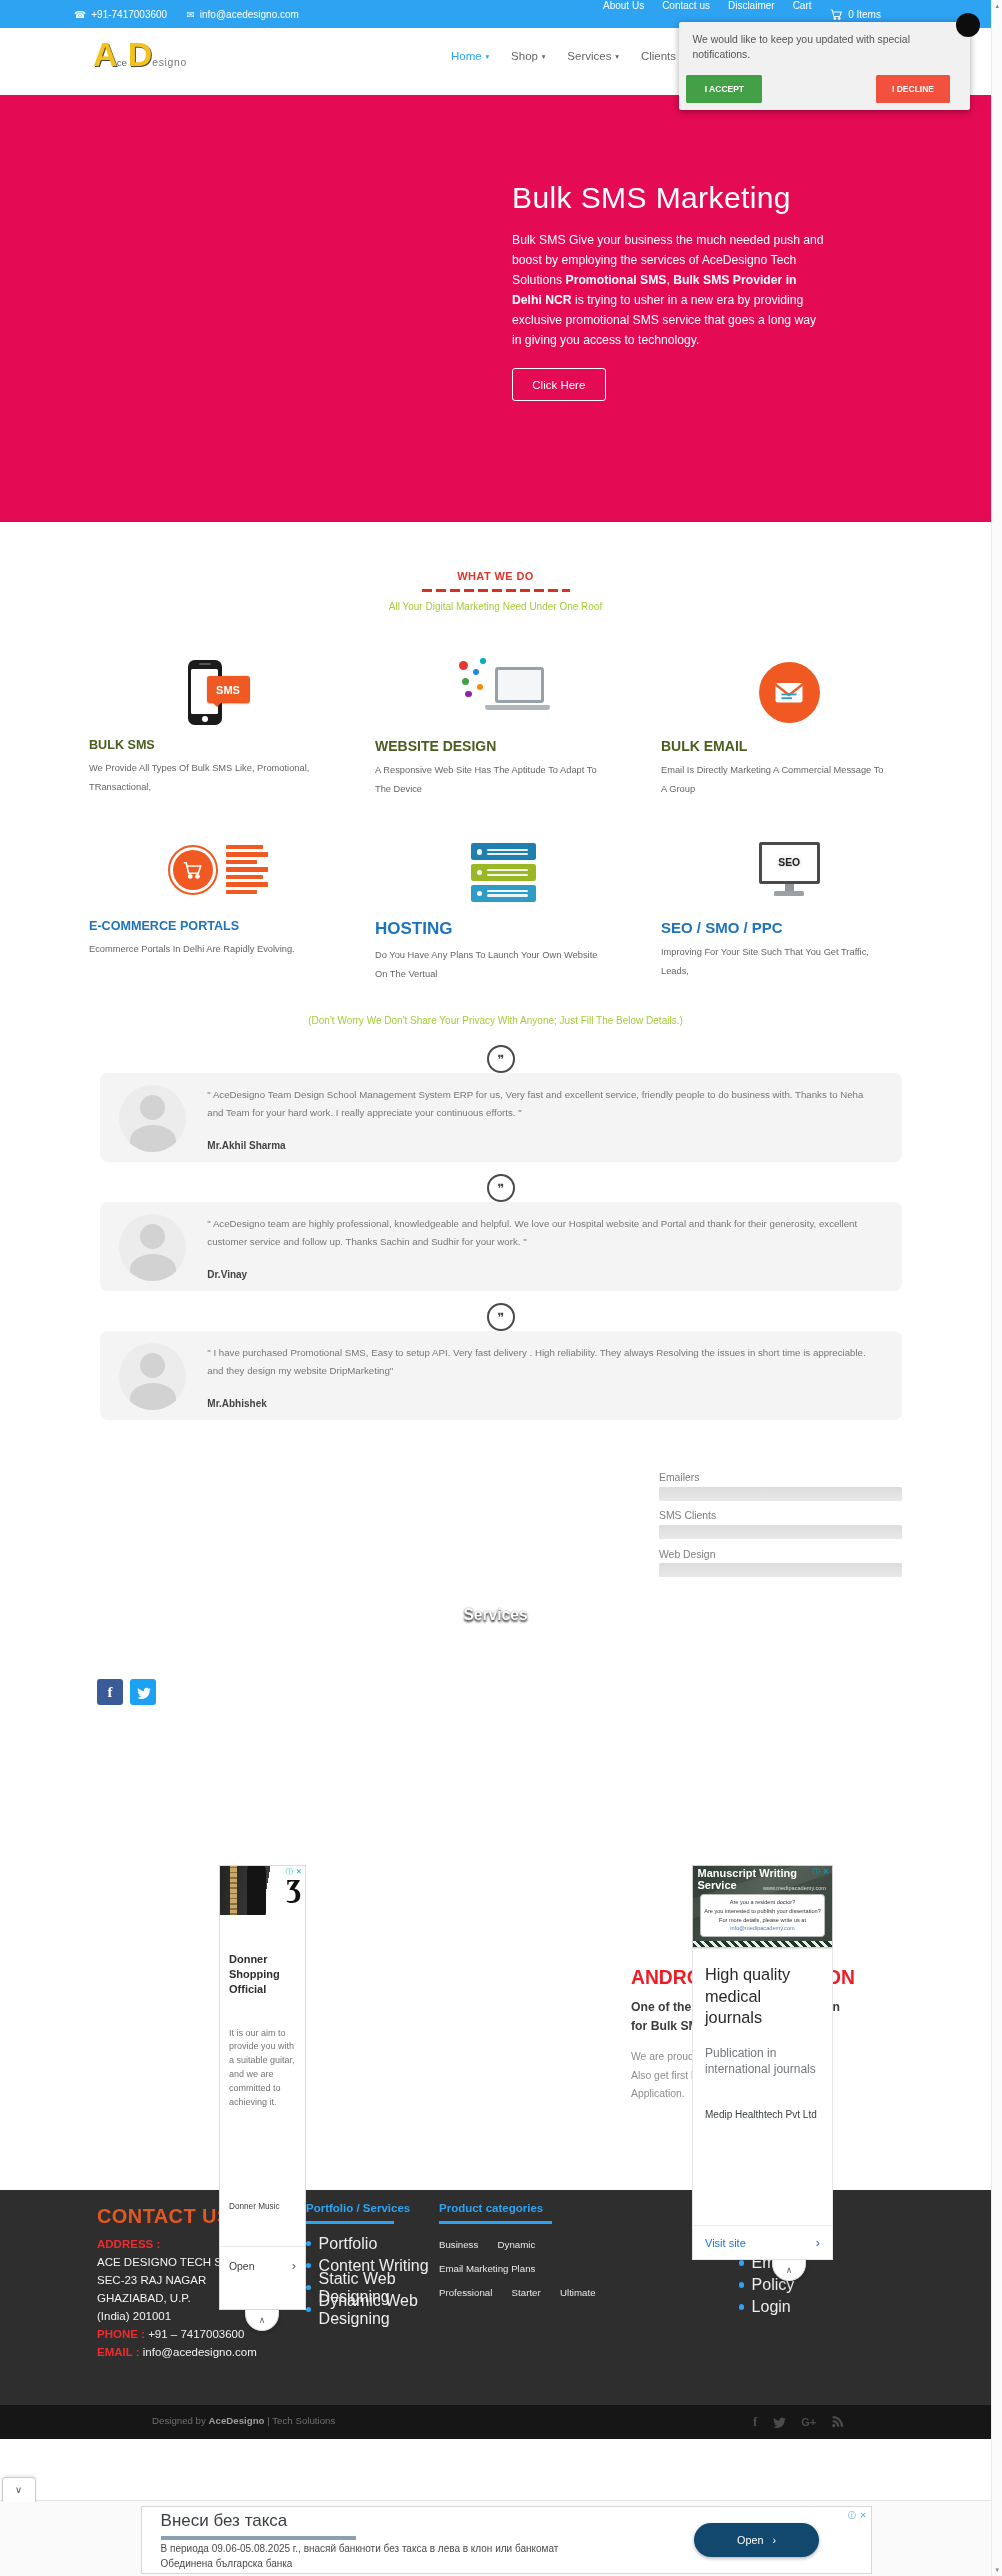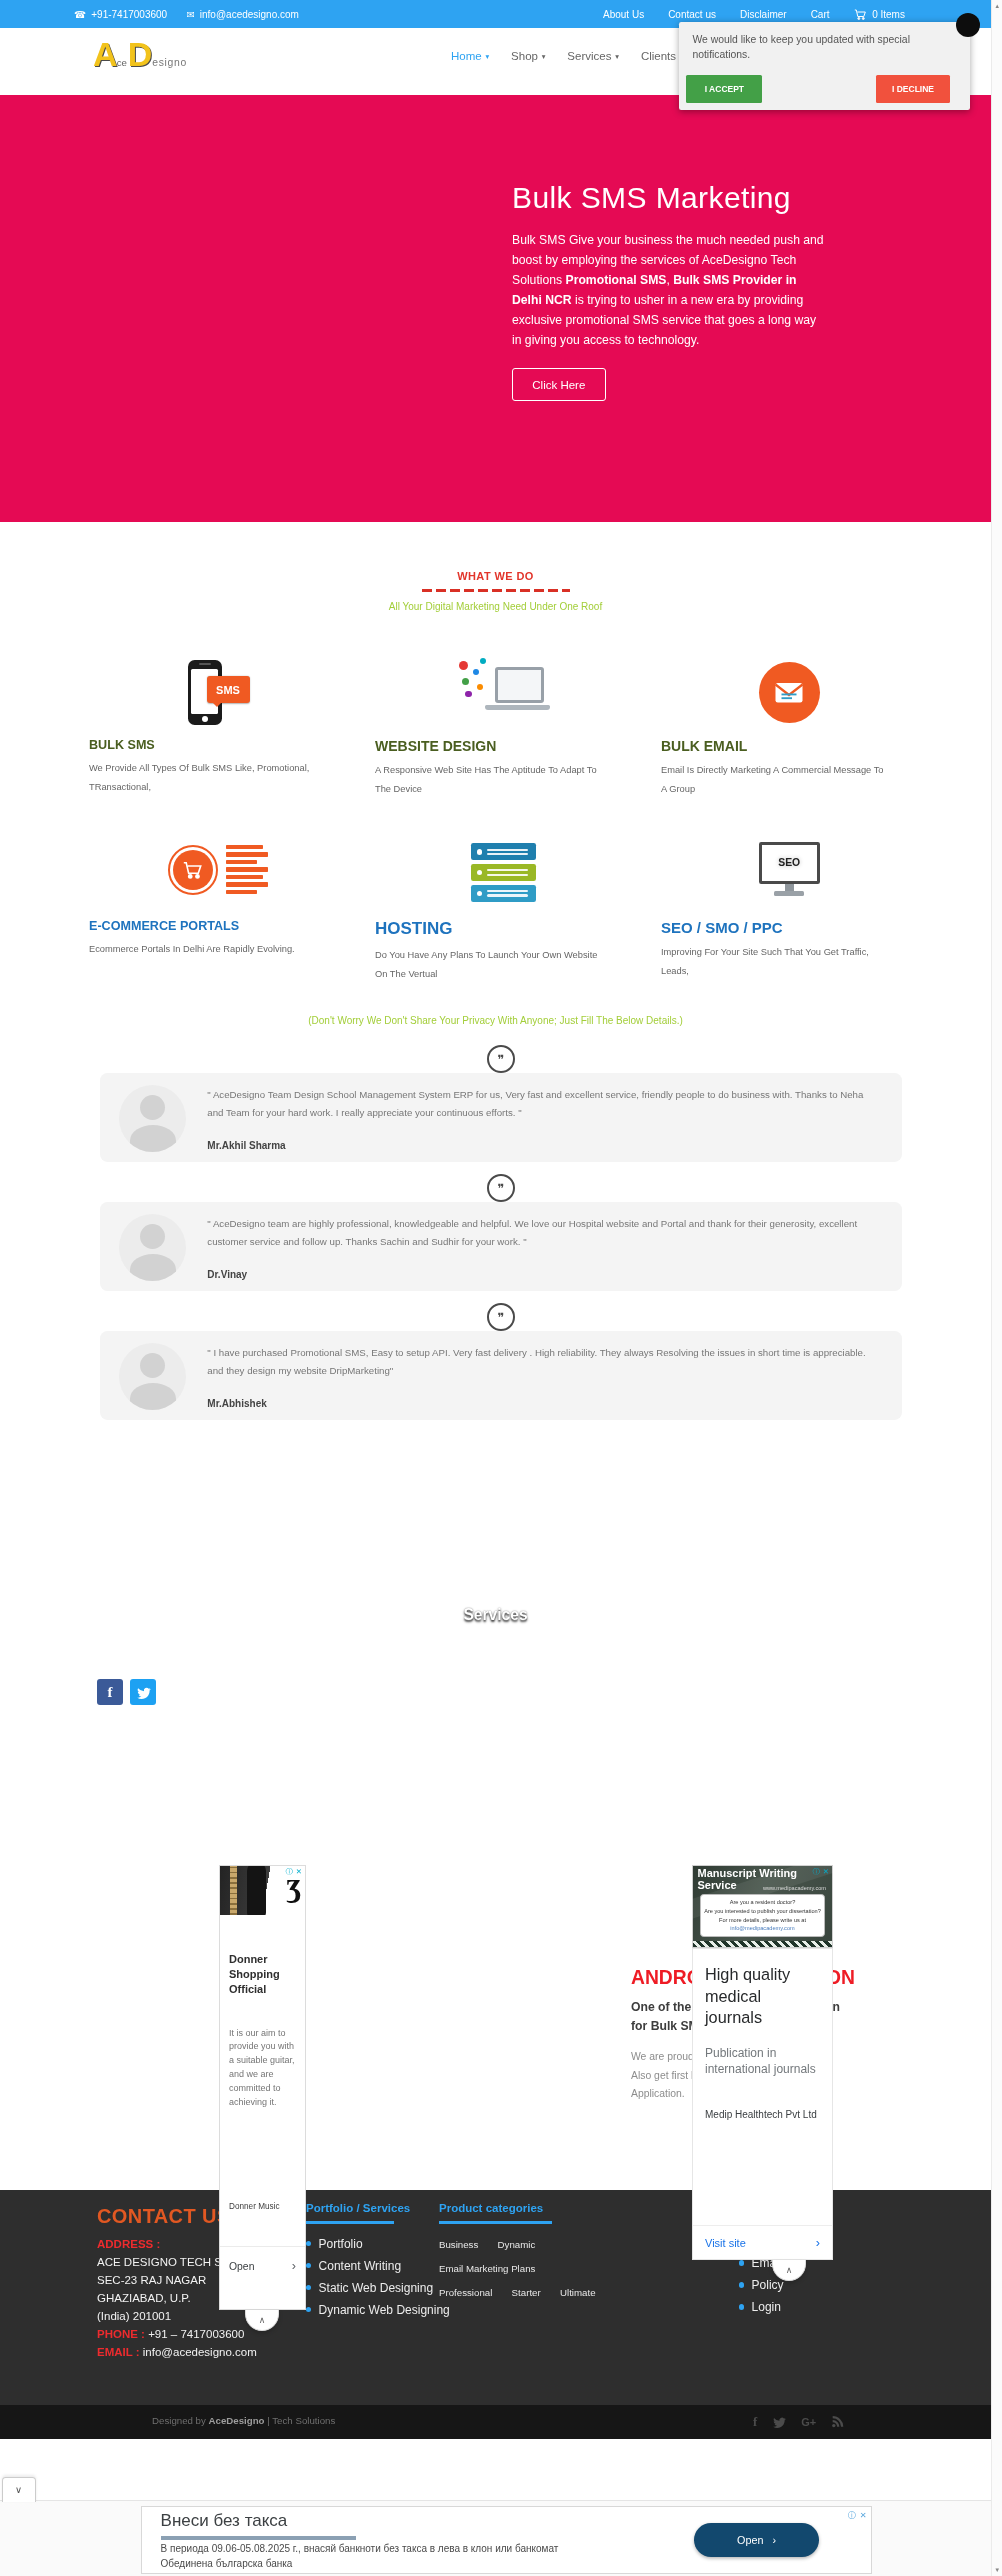--- a/index.html
+++ b/index.html
@@ -4,21 +4,21 @@
 <style>
   *{margin:0;padding:0;box-sizing:border-box}
   body{font-family:"Liberation Sans",sans-serif;background:#fff}
   #page{position:relative;width:1002px;height:2576px;background:#fff;overflow:hidden}
 
   
   .topbar{position:absolute;top:0;left:0;width:1002px;height:28px;background:#2ea3f2;color:#fff;font-size:10px}
   .tb-left{position:absolute;left:74px;top:0;height:28px;display:flex;gap:19.3px;align-items:center}
   .tb-item{display:flex;gap:5.2px;align-items:center}
   .tb-ico{font-size:9.7px}
-  .tb-right{position:absolute;left:603px;top:0;height:28px;display:flex;gap:24px;align-items:center}
+  .tb-right{position:absolute;left:603px;top:0;height:28px;display:flex;gap:18px;}
   .tb-link{cursor:pointer}
   .tb-cart{display:flex;gap:6px;align-items:center}
 
   
   .navbar{position:absolute;top:28px;left:0;width:1002px;height:67px;background:#fff}
   .logo{position:absolute;left:93px;top:7.4px;display:flex;align-items:baseline;cursor:pointer}
   .logo-big{font-size:34px;font-weight:800;color:#f2c31c;letter-spacing:-1.5px;text-shadow:1.1px 1.1px 0 #4a4a4a}
   .logo-mid{font-size:9.7px;color:#666;margin:0 0.7px}
   .logo-small{font-size:10.4px;color:#777;letter-spacing:0.7px;margin-left:1.5px}
   .menu{position:absolute;left:451px;top:22px;display:flex;gap:22px;font-size:11.5px;color:#666}
@@ -151,21 +151,21 @@
   .f-col1{position:absolute;left:97px;top:15px;width:215px}
   .f-contact-title{font-size:20px;font-weight:800;color:#e25822;letter-spacing:0.4px;margin-bottom:7.4px}
   .f-row{font-size:11.5px;color:#f2f2f2;line-height:18px;white-space:nowrap}
   .f-label{color:#ee2b2e;font-weight:800}
   .f-col{position:absolute;top:12px}
   .f-col2{left:306px;width:156px}
   .f-col3{left:439px;width:193px}
   .f-h{font-size:11.5px;font-weight:700;color:#2ea3f2}
   .f-bar{height:3px;background:#2ea3f2;margin:6.7px 0 9px}
   .f-bar2{width:88px}.f-bar3{width:113px}
-  .f-li{display:flex;align-items:center;gap:7.4px;height:22px;font-size:12px;color:#ededed;cursor:pointer}
+  .f-li{display:flex;align-items:center;gap:7.4px;height:22px;font-size:16px;color:#ededed;cursor:pointer}
   .f-dot{width:5.2px;height:5.2px;border-radius:50%;background:#2ea3f2;flex-shrink:0}
   .f-prow{display:flex;gap:19.3px;height:24px;align-items:center;font-size:9.7px;color:#e8e8e8}
   .f-pitem{cursor:pointer}
   .f-col4{position:absolute;left:739px;top:62px}
 
   
   .bottombar{position:absolute;left:0;top:2405px;width:1002px;height:34px;background:#161616;color:#6f6f6f;font-size:9.7px}
   .bb-text{position:absolute;left:152px;top:10.4px}
   .bb-brand{color:#9d9d9d;font-weight:700}
   .bb-icons{position:absolute;left:753px;top:0;height:34px;display:flex;align-items:center;gap:15px;color:#4b4b4b}
@@ -420,20 +420,28 @@
           <div class="av-head"></div>
           <div class="av-body"></div>
         </div>
       <div>
         <div class="testi-quote">" I have purchased Promotional  SMS, Easy to setup API. Very fast delivery . High reliability. They always Resolving the issues in short time is appreciable. and they design  my website DripMarketing"</div>
         <div class="testi-name">Mr.Abhishek</div>
       </div>
     </div>
   </div>
 
+  <div class="skills">
+    <div class="skill-label">Emailers</div>
+    <div class="skill-bar"></div>
+    <div class="skill-label">SMS Clients</div>
+    <div class="skill-bar"></div>
+    <div class="skill-label">Web Design</div>
+    <div class="skill-bar"></div>
+  </div>
 
   <div class="services-banner">Services</div>
 
   <div class="share">
     <div class="share-tile share-fb">
         <span>f</span>
       </div>
     <div class="share-tile share-tw">
       <svg width="15" height="15" viewBox="0 0 24 24">
           <path fill="#fff" d="M23 5.1c-.8.4-1.7.6-2.6.8a4.5 4.5 0 0 0-7.7 4.1A12.8 12.8 0 0 1 3.4 5.3a4.5 4.5 0 0 0 1.4 6 4.4 4.4 0 0 1-2-.5v.1a4.5 4.5 0 0 0 3.6 4.4 4.6 4.6 0 0 1-2 .1 4.5 4.5 0 0 0 4.2 3.1A9 9 0 0 1 2 20.2a12.7 12.7 0 0 0 6.9 2c8.3 0 12.8-6.9 12.8-12.8v-.6c.9-.6 1.6-1.4 2.2-2.3-.8.4-1.7.6-2.9.6z"></path>

